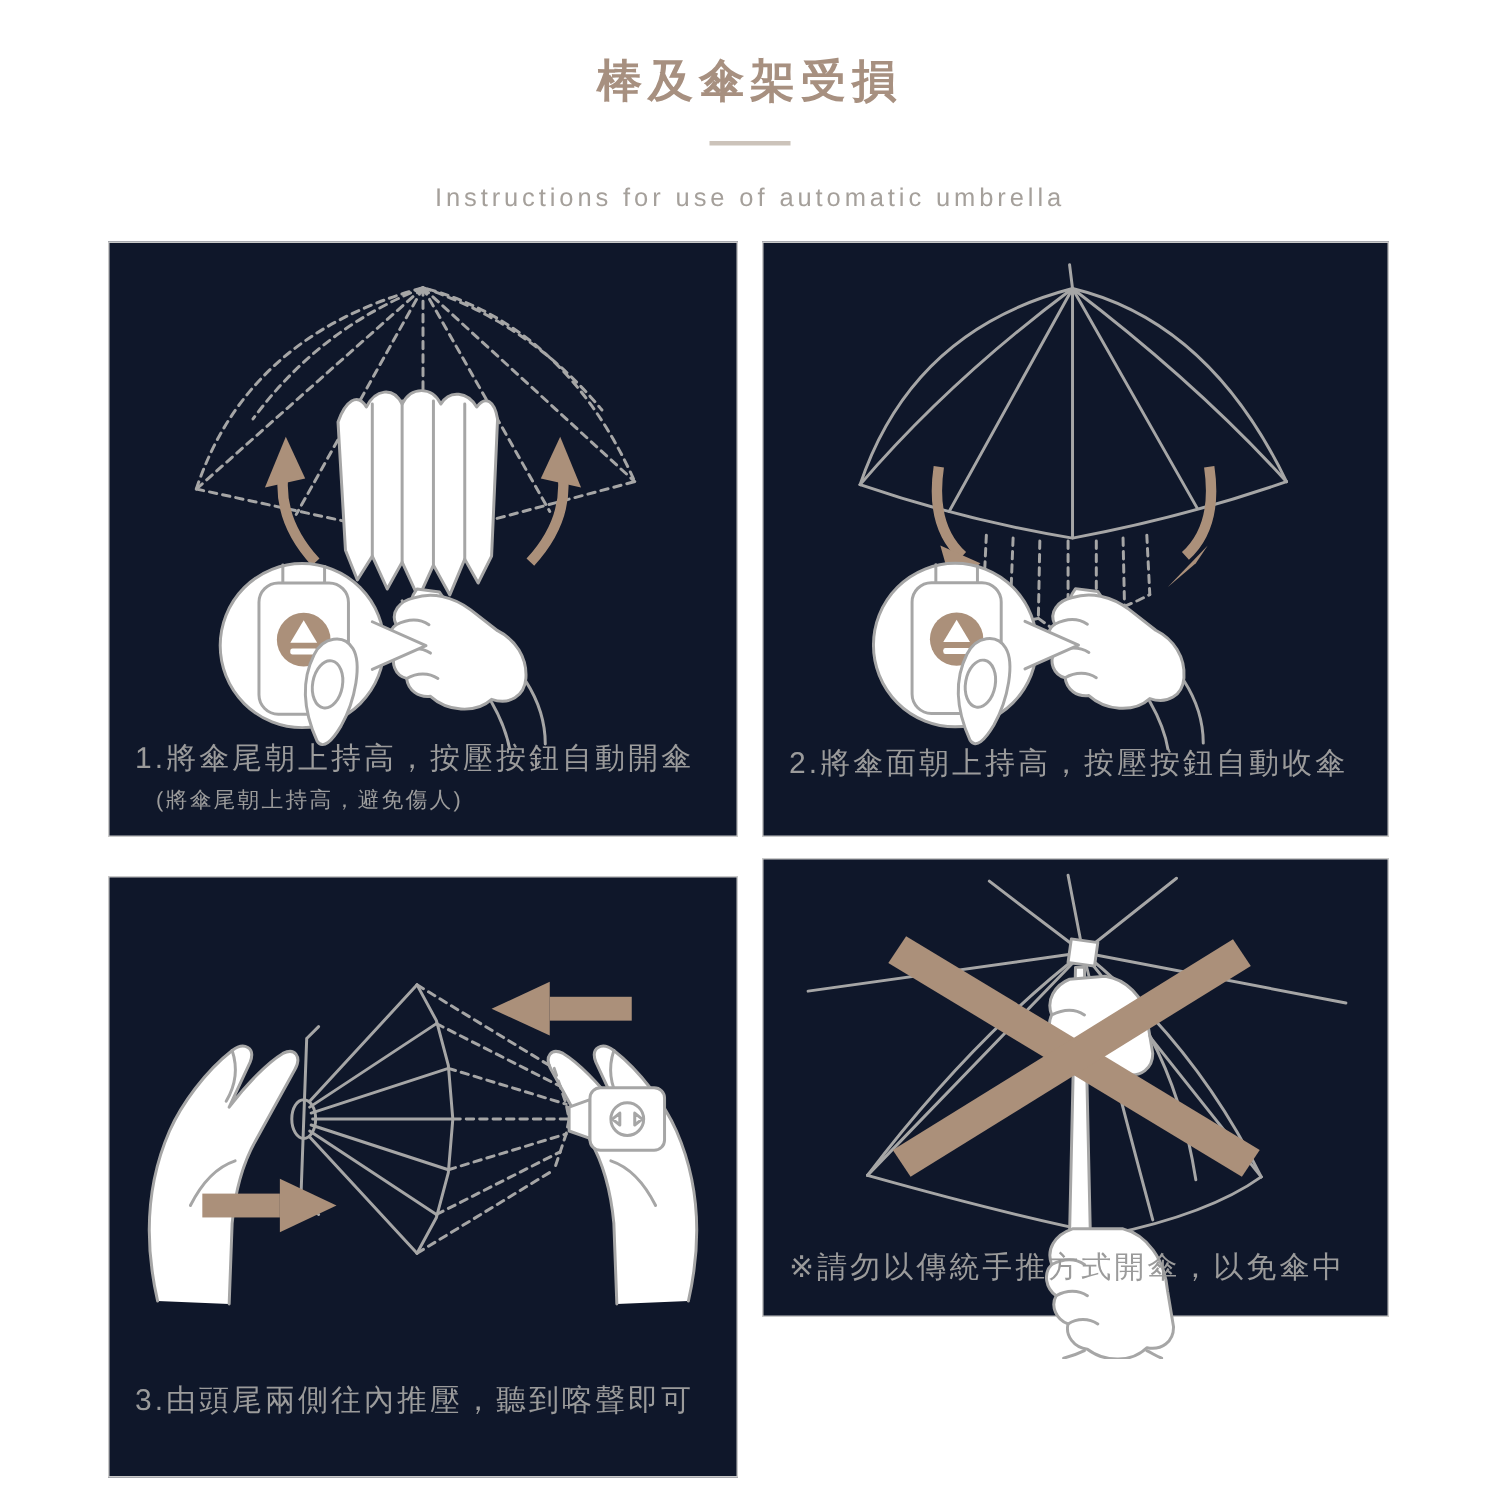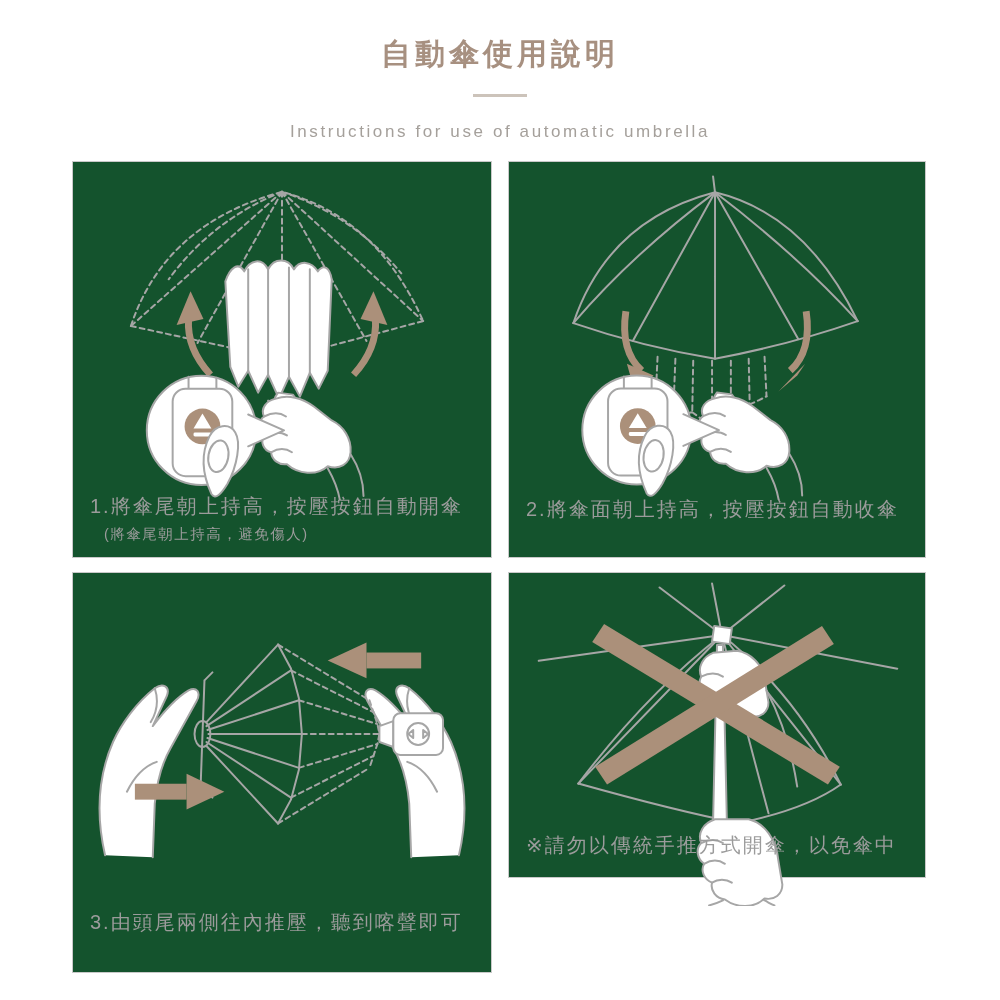--- a/index.html
+++ b/index.html
@@ -15,28 +15,28 @@
   }
   .divider{
     position:absolute;top:94px;left:473px;width:54px;height:3px;
     background:var(--divider,#ccc3ba);
   }
   .subtitle{
     position:absolute;top:122px;left:0;right:0;text-align:center;
     font-size:17px;letter-spacing:2.6px;color:var(--subtitle,#a5a09b);
   }
   .panel{
-    position:absolute;background:#14532d;
+    position:absolute;background:#0f172a;
     border:1px solid var(--border,#c9c9c9);
     box-sizing:border-box;
   }
   .panel svg{position:absolute;top:0;left:0;display:block;}
   #panel-1{left:72px;top:161px;width:420px;height:397px;}
   #panel-2{left:508px;top:161px;width:418px;height:397px;padding-left:40px;}
-  #panel-3{left:72px;top:572px;width:420px;height:401px;}
+  #panel-3{left:72px;top:584px;width:420px;height:401px;}
   #panel-4{left:508px;top:572px;width:418px;height:306px;}
   .caption{
     position:absolute;left:17px;right:8px;
     font-size:20px;letter-spacing:2px;line-height:28px;
     color:var(--caption,#9b9b9b);
   }
   #panel-1 .caption{bottom:12px;}
   #panel-2 .caption{bottom:34px;}
   #panel-3 .caption{bottom:36px;}
   #panel-4 .caption{bottom:18px;}
@@ -74,21 +74,21 @@
       <path class="lnf" d="M10,64 C0,42 0,22 8,6 C14,-6 28,-8 34,2 C40,12 36,36 26,54 C20,64 14,70 10,64 Z"></path>
       <ellipse class="lnf" cx="17" cy="26" rx="10" ry="16" transform="rotate(10 17 26)"></ellipse>
     </g>
     <g id="def-open-hand">
       <path class="lnf" d="M-28,122 C-38,78 -34,40 -20,8 C-12,-10 4,-32 22,-46 C30,-52 38,-48 34,-38 L20,-8 C32,-24 46,-38 56,-44 C64,-48 69,-42 64,-33 L38,14 C30,28 24,48 22,70 L20,124"></path>
       <path class="ln" d="M-6,58 C2,42 12,32 24,28 M22,-46 C26,-34 24,-22 18,-12"></path>
     </g>
   </defs>
 </svg>
 
-<div class="title">自動傘使用說明</div>
+<div class="title">棒及傘架受損</div>
 <div class="divider"></div>
 <div class="subtitle">Instructions for use of automatic umbrella</div>
 
 <div class="panel" id="panel-1">
   <svg viewBox="0 0 420 340" width="418" height="338">
     <g>
       <path class="ln dash" d="M58,165 Q92,62 210,30 Q305,55 352,160"></path>
       <path class="ln dash" d="M58,165 L210,198 L352,160"></path>
       <path class="ln dash" d="M210,30 L58,165 M210,30 L125,182 M210,30 L210,198 M210,30 L295,180 M210,30 L352,160"></path>
       <path class="ln dash" d="M210,30 Q140,58 96,118 M210,30 Q282,54 330,112"></path>

